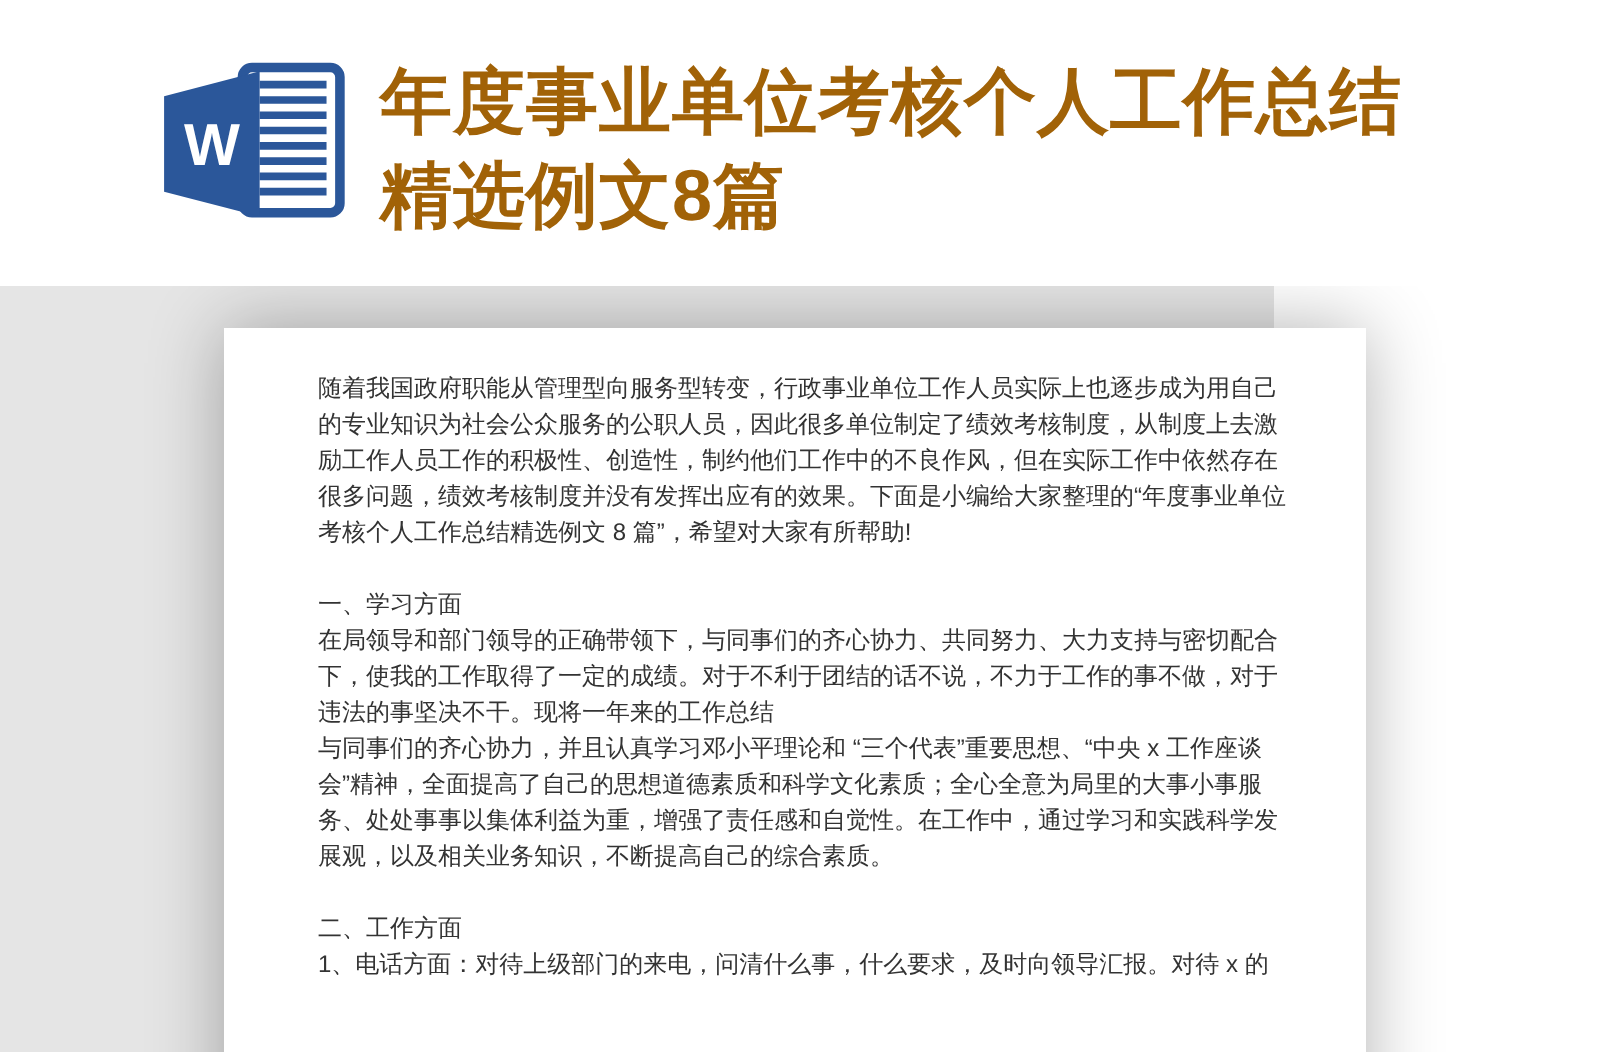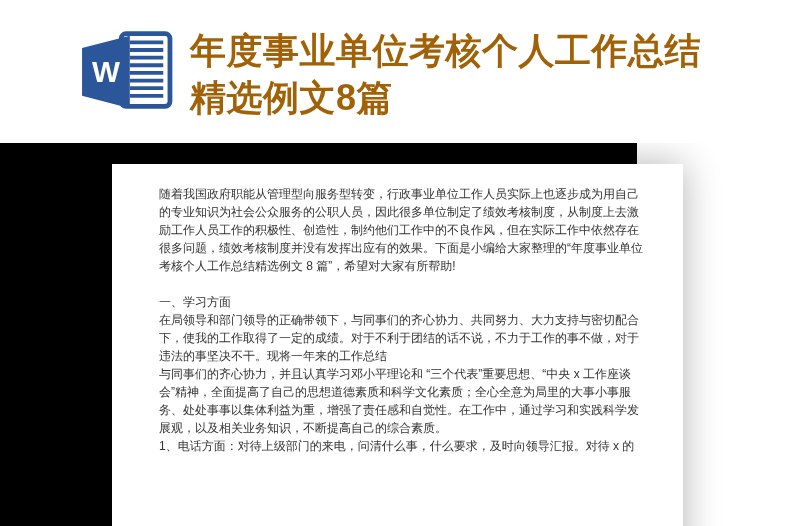--- a/index.html
+++ b/index.html
@@ -14,21 +14,21 @@
   .hdr { position: absolute; top: 0; left: 0; width: 800px; height: 143px; background: #ffffff; z-index: 2; }
   .icon-wrap { position: absolute; left: 78px; top: 28px; width: 96px; height: 86px; }
   .icon-wrap svg { width: 100%; height: 100%; display: block; }
   .title {
     position: absolute; left: 190px; top: 27px; width: 522px;
     margin: 0; font-size: 36px; font-weight: 700; line-height: 47px;
     color: #a16207; letter-spacing: 0.5px;
   }
 
   
-  .main { position: absolute; top: 143px; left: 0; width: 637px; height: 383px; background: #000000; z-index: 1; }
+  .main { position: absolute; top: 143px; left: 0; width: 637px; height: 383px; background: #e5e5e5; z-index: 1; }
   .card {
     position: absolute; left: 112px; top: 21px; 
     width: 571px; height: 430px; box-sizing: border-box;
     background: #ffffff;
     box-shadow: 0 0 35px rgba(0,0,0,0.30);
     padding: 21px 40px 0 47px;
   }
   .doc-body { width: 484px; }
   .blk {
     margin: 0; font-size: 12px; line-height: 18px; color: #333333;
@@ -64,18 +64,19 @@
     <h1 class="title">年度事业单位考核个人工作总结精选例文8篇</h1>
   </header>
 
   <main class="main">
     <article class="card">
       <div class="doc-body">
           <p class="blk">随着我国政府职能从管理型向服务型转变，行政事业单位工作人员实际上也逐步成为用自己的专业知识为社会公众服务的公职人员，因此很多单位制定了绩效考核制度，从制度上去激励工作人员工作的积极性、创造性，制约他们工作中的不良作风，但在实际工作中依然存在很多问题，绩效考核制度并没有发挥出应有的效果。下面是小编给大家整理的“年度事业单位考核个人工作总结精选例文 8 篇”，希望对大家有所帮助!</p>
           <p class="blk gap-before">一、学习方面</p>
           <p class="blk">在局领导和部门领导的正确带领下，与同事们的齐心协力、共同努力、大力支持与密切配合下，使我的工作取得了一定的成绩。对于不利于团结的话不说，不力于工作的事不做，对于违法的事坚决不干。现将一年来的工作总结</p>
           <p class="blk">与同事们的齐心协力，并且认真学习邓小平理论和 “三个代表”重要思想、“中央 x 工作座谈会”精神，全面提高了自己的思想道德素质和科学文化素质；全心全意为局里的大事小事服务、处处事事以集体利益为重，增强了责任感和自觉性。在工作中，通过学习和实践科学发展观，以及相关业务知识，不断提高自己的综合素质。</p>
+          <p class="blk gap-before">二、工作方面</p>
           <p class="blk">1、电话方面：对待上级部门的来电，问清什么事，什么要求，及时向领导汇报。对待 x 的</p>
         </div>
     </article>
   </main>
 
 </div>
 
 </body></html>

